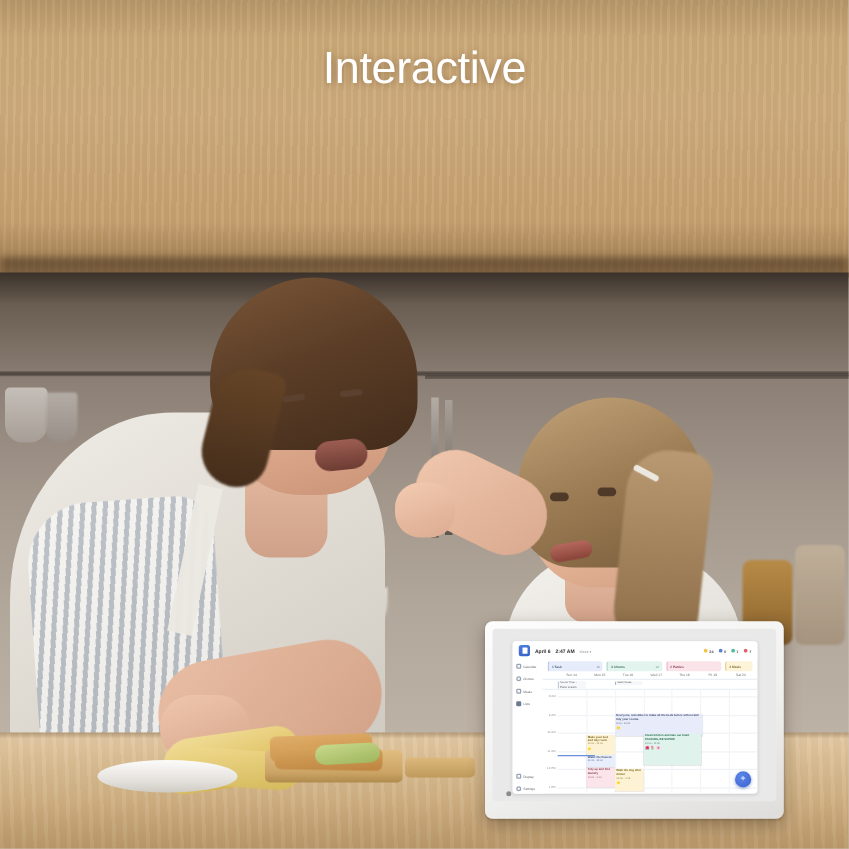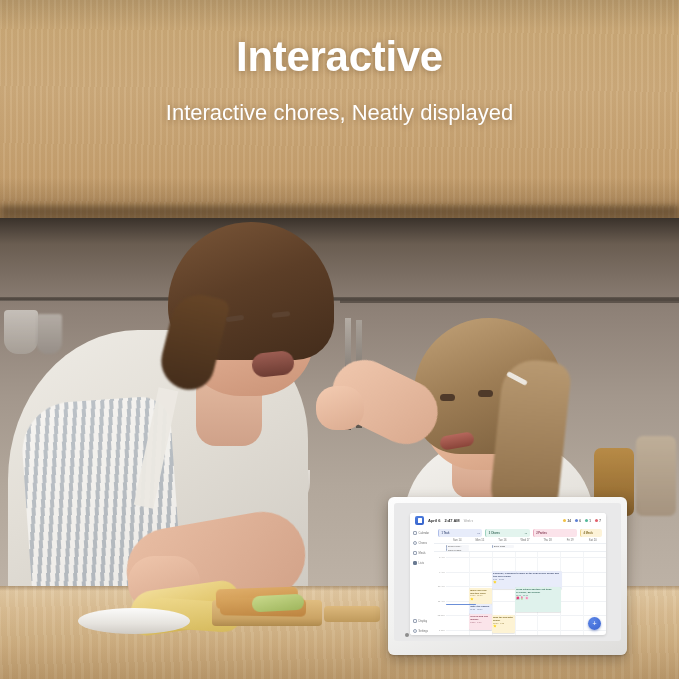--- a/index.html
+++ b/index.html
@@ -291,21 +291,21 @@
     transform: rotate(-3deg); filter: blur(.5px);
   }
 
   
   .headline {
     position: absolute; left: 0; top: 36px; width: 679px;
     text-align: center; color: #ffffff;
     text-shadow: 0 1px 6px rgba(70,46,20,.38);
   }
   .headline h1 {
-    font-size: 42px; font-weight: 700; line-height: 1.02;
+    font-size: 36px; font-weight: 400; line-height: 1.02;
     letter-spacing: -.3px;
   }
   .headline .sub {
     margin-top: 18px;
     font-size: 22px; font-weight: 400; line-height: 1.42;
   }
 
   
   .tablet {
     position: absolute; left: 388px; top: 497px;
@@ -534,21 +534,21 @@
     <div class="toast-a"></div>
     <div class="toast-b"></div>
     <div class="avocado"></div>
   </div>
 
   <div class="headline">
     <h1>
       <span>Interactive</span><br>
     </h1>
     <div class="sub">
-      <span>Interactive chores, Neatly displayed</span><br>
+      <br>
     </div>
   </div>
 
   <div class="tablet">
     <div class="tablet-inner">
       <div class="tablet-cam"></div>
 
       <div class="app">
 
         <div class="app-header">

